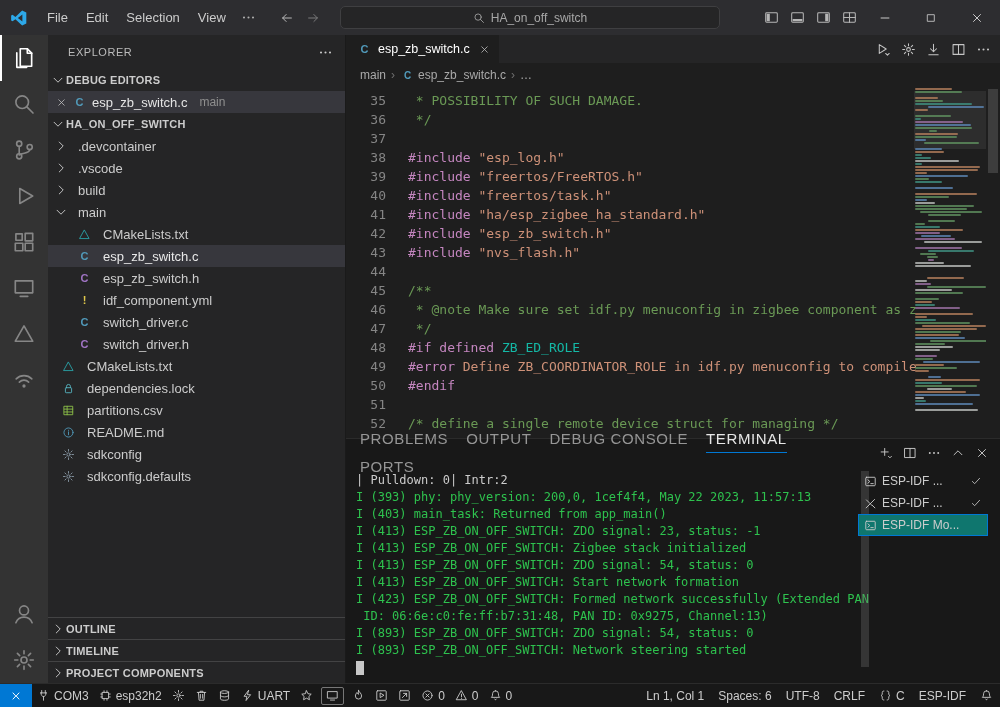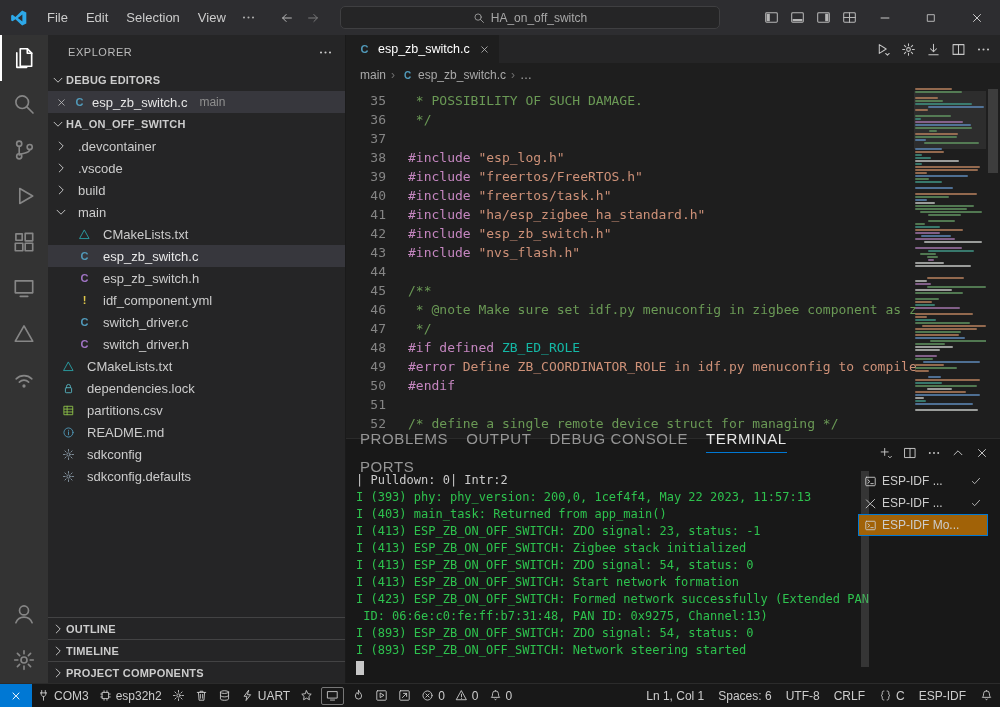--- a/index.html
+++ b/index.html
@@ -89,21 +89,21 @@
   .panel-body{flex:1;position:relative;overflow:hidden}
   .terminal{position:absolute;left:0;top:0;right:130px;bottom:0;padding:5px 0 0 10px;font-family:"DejaVu Sans Mono","Liberation Mono",monospace;font-size:12px;line-height:17px;white-space:pre;overflow:hidden}
   .term-line{height:17px}
   .t-green{color:#2ec24e}
   .t-plain{color:#cccccc}
   .cursor{display:inline-block;width:8px;height:14px;background:#c8c8c8;vertical-align:middle}
   .term-scrollbar{position:absolute;right:130px;top:0;bottom:0;width:10px}
   .term-scrollbar .thumb{position:absolute;top:4px;right:1px;width:8px;height:196px;background:rgba(121,121,121,.3)}
   .term-list{position:absolute;right:12px;top:0;width:130px;bottom:0;padding-top:3px}
   .tl-row{height:22px;display:flex;align-items:center;gap:5px;padding:0 5px;font-size:12px;color:#cccccc;border:1px solid transparent}
-  .tl-row.selected{background:#a16207;border-color:#0078d4}
+  .tl-row.selected{background:#0f766e;border-color:#0078d4}
   .tl-label{flex:1;white-space:nowrap;overflow:hidden}
   .tl-check{color:#cccccc}
 
   
   .statusbar{height:24px;background:#181818;border-top:1px solid #2b2b2b;display:flex;align-items:center;justify-content:space-between;font-size:12px;color:#cccccc;flex:none}
   .st-left,.st-right{display:flex;align-items:center;height:100%}
   .st-item{display:flex;align-items:center;gap:4px;padding:0 5px;height:100%}
   .st-item .ic{color:#cccccc}
   .st-item.remote{background:#0078d4;color:#fff;width:32px;justify-content:center;padding:0}
   .st-item.remote .ic{color:#fff}

